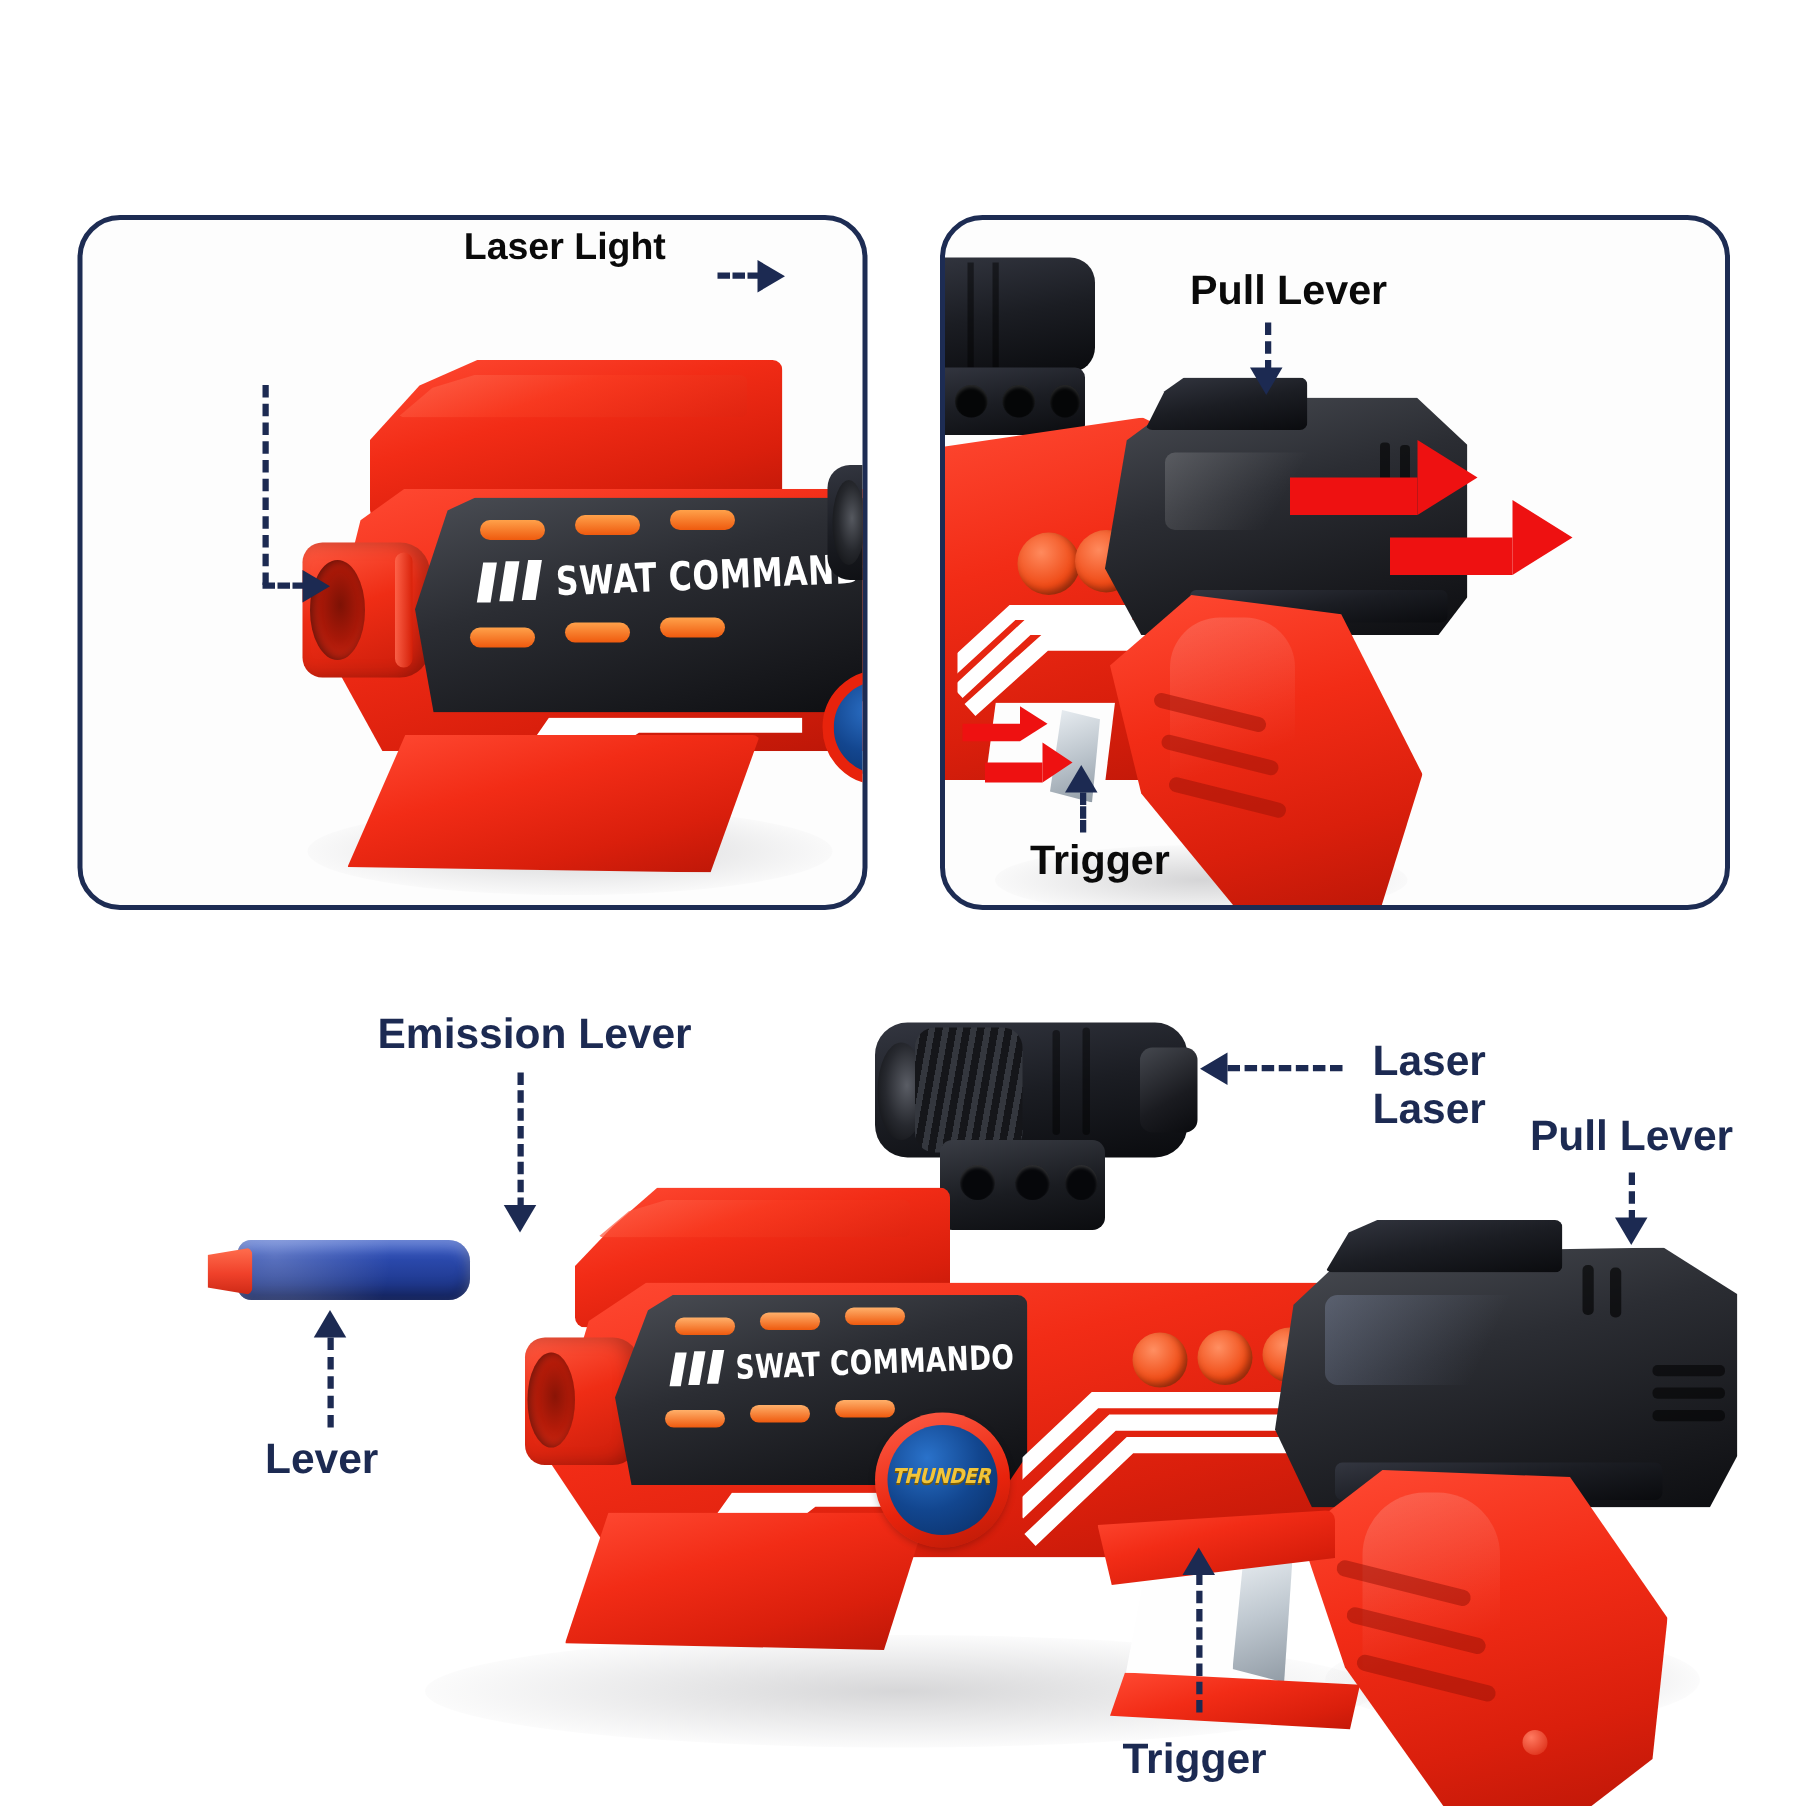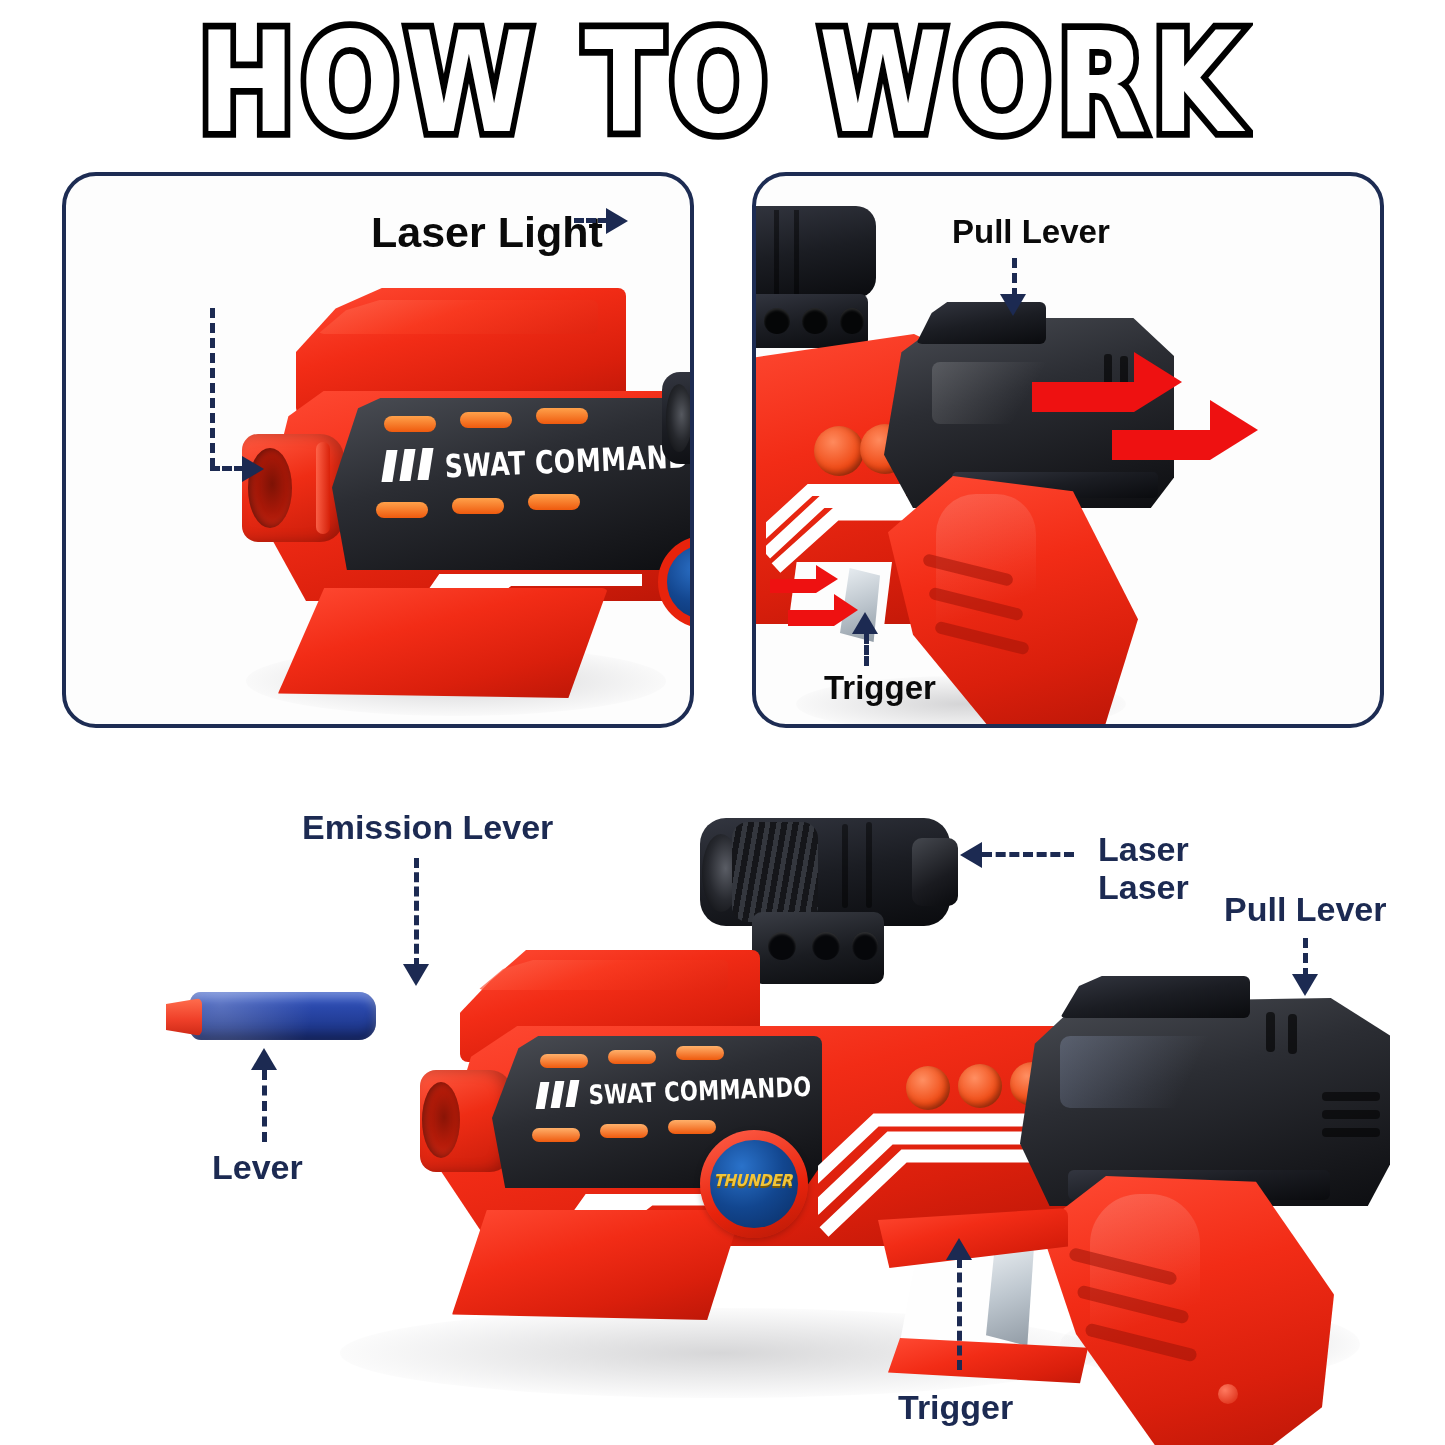--- a/index.html
+++ b/index.html
@@ -74,23 +74,20 @@
   .red{background:linear-gradient(165deg,#ff4a33 0%,#f22c16 38%,#da1f0c 72%,#ba1607 100%);}
   .red-lite{background:linear-gradient(160deg,#ff6a52 0%,#f93b21 45%,#e02410 100%);}
   .blk{background:linear-gradient(165deg,#4a4d54 0%,#2b2d33 40%,#17181c 80%,#0d0e11 100%);}
   .blk-dk{background:linear-gradient(170deg,#333640 0%,#1b1d23 50%,#0a0b0e 100%);}
 </style>
 </head>
 <body>
 
 <div class="stage">
 
-  <div id="title-wrap">
-    <div id="title">HOW TO WORK</div>
-  </div>
 
   <div class="panel" id="panel-left">
 
     <div class="gun" style="left:0;top:0;width:632px;height:556px;">
 
       <div class="shadow-floor" style="left:180px;top:470px;width:420px;height:70px;"></div>
 
       <div class="red" style="position:absolute;left:230px;top:112px;width:330px;height:128px;
                clip-path:polygon(12% 16%,26% 0%,100% 0%,100% 100%,0% 100%,0% 50%);
                border-radius:8px;"></div>
@@ -139,21 +136,21 @@
                background:radial-gradient(circle at 38% 32%,#2a6ec4 0%,#13468f 48%,#0b2f66 100%);
                border:9px solid #e8230c;box-sizing:border-box;"></div>
 
       <div class="blk-dk" style="position:absolute;left:596px;top:196px;width:120px;height:92px;border-radius:18px;"></div>
       <div style="position:absolute;left:600px;top:208px;width:26px;height:68px;border-radius:50%;
                background:radial-gradient(ellipse at 60% 45%,#55585f 0%,#26282d 50%,#0a0b0d 100%);"></div>
 
     </div>
 
 
-    <div class="lbl lbl-black" style="left:305px;top:32px;font-size:43px;">Laser Light</div>
+    <div class="lbl lbl-black" style="left:305px;top:5px;font-size:30px;">Laser Light</div>
 
     <div class="darrow">
       <div class="dline-v" style="left:144px;top:132px;height:160px;"></div>
       <div class="dline-h" style="left:144px;top:290px;width:34px;"></div>
       <div class="head head-right" style="left:176px;top:280px;"></div>
     </div>
 
     <div class="darrow">
       <div class="dline-h" style="left:508px;top:42px;width:34px;"></div>
       <div class="head head-right" style="left:540px;top:32px;"></div>

